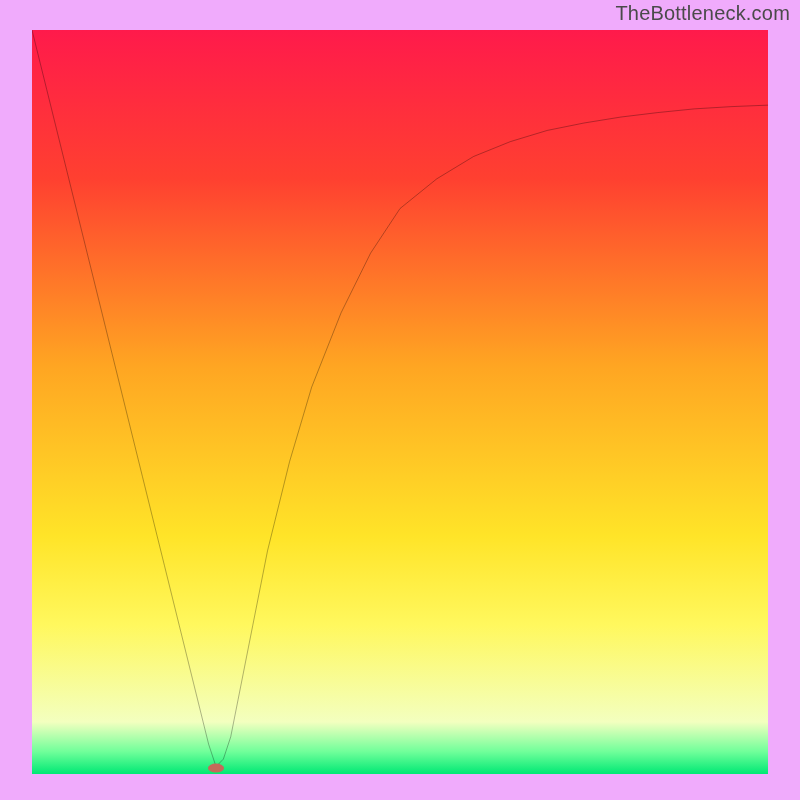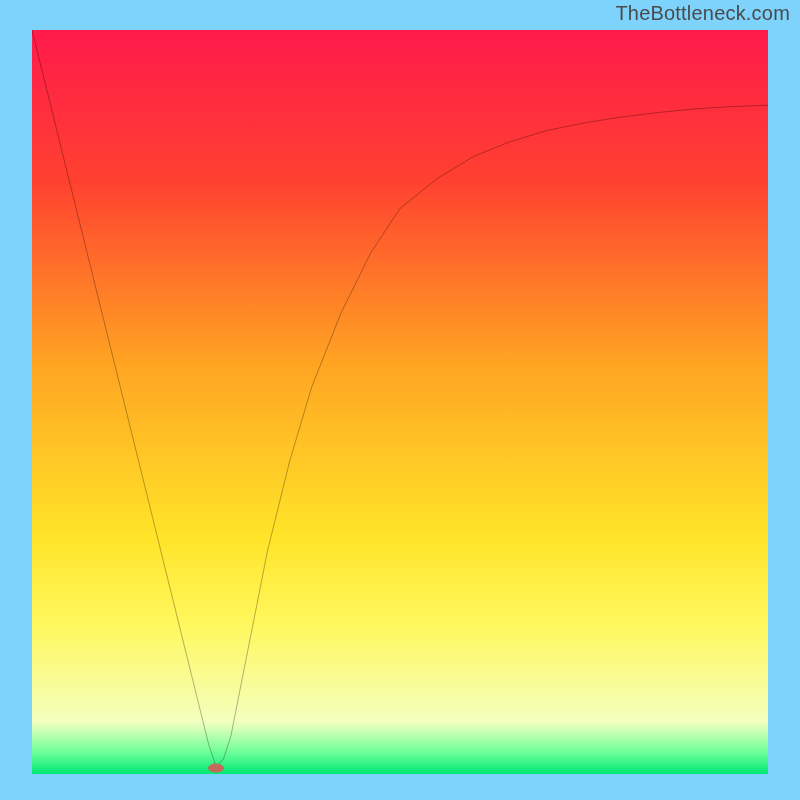--- a/index.html
+++ b/index.html
@@ -8,21 +8,21 @@
     width: 800px;
     height: 800px;
     overflow: hidden;
     background: #000;
     font-family: Arial, Helvetica, sans-serif;
   }
   .frame {
     position: relative;
     width: 800px;
     height: 800px;
-    background: #7dd3fc;
+    background: #f0abfc;
   }
   .watermark {
     position: absolute;
     top: 2px;
     right: 10px;
     color: #4a4a4a;
     font-size: 20px;
     font-weight: 500;
     letter-spacing: 0.2px;
     z-index: 5;

